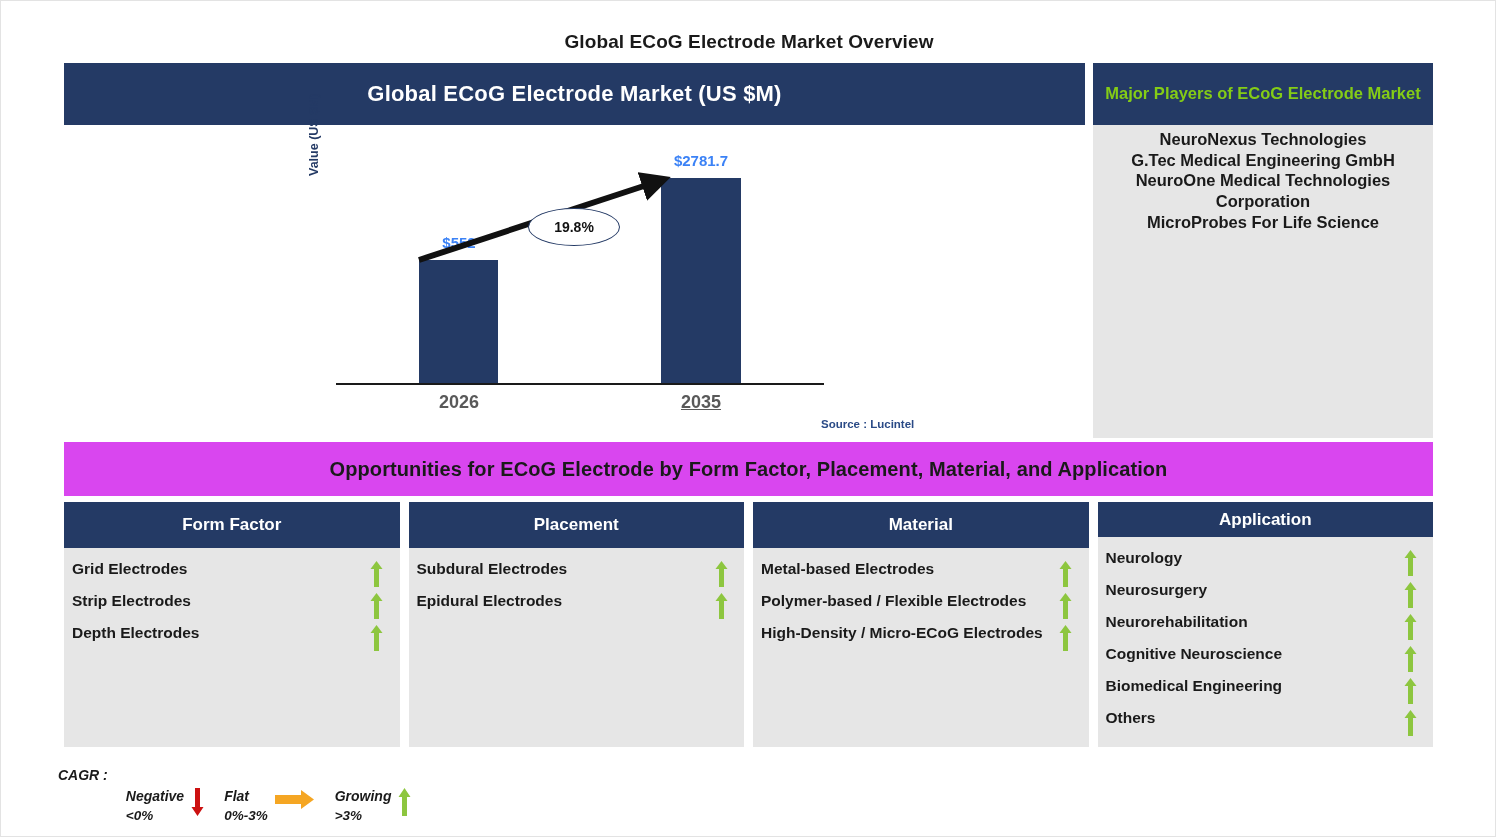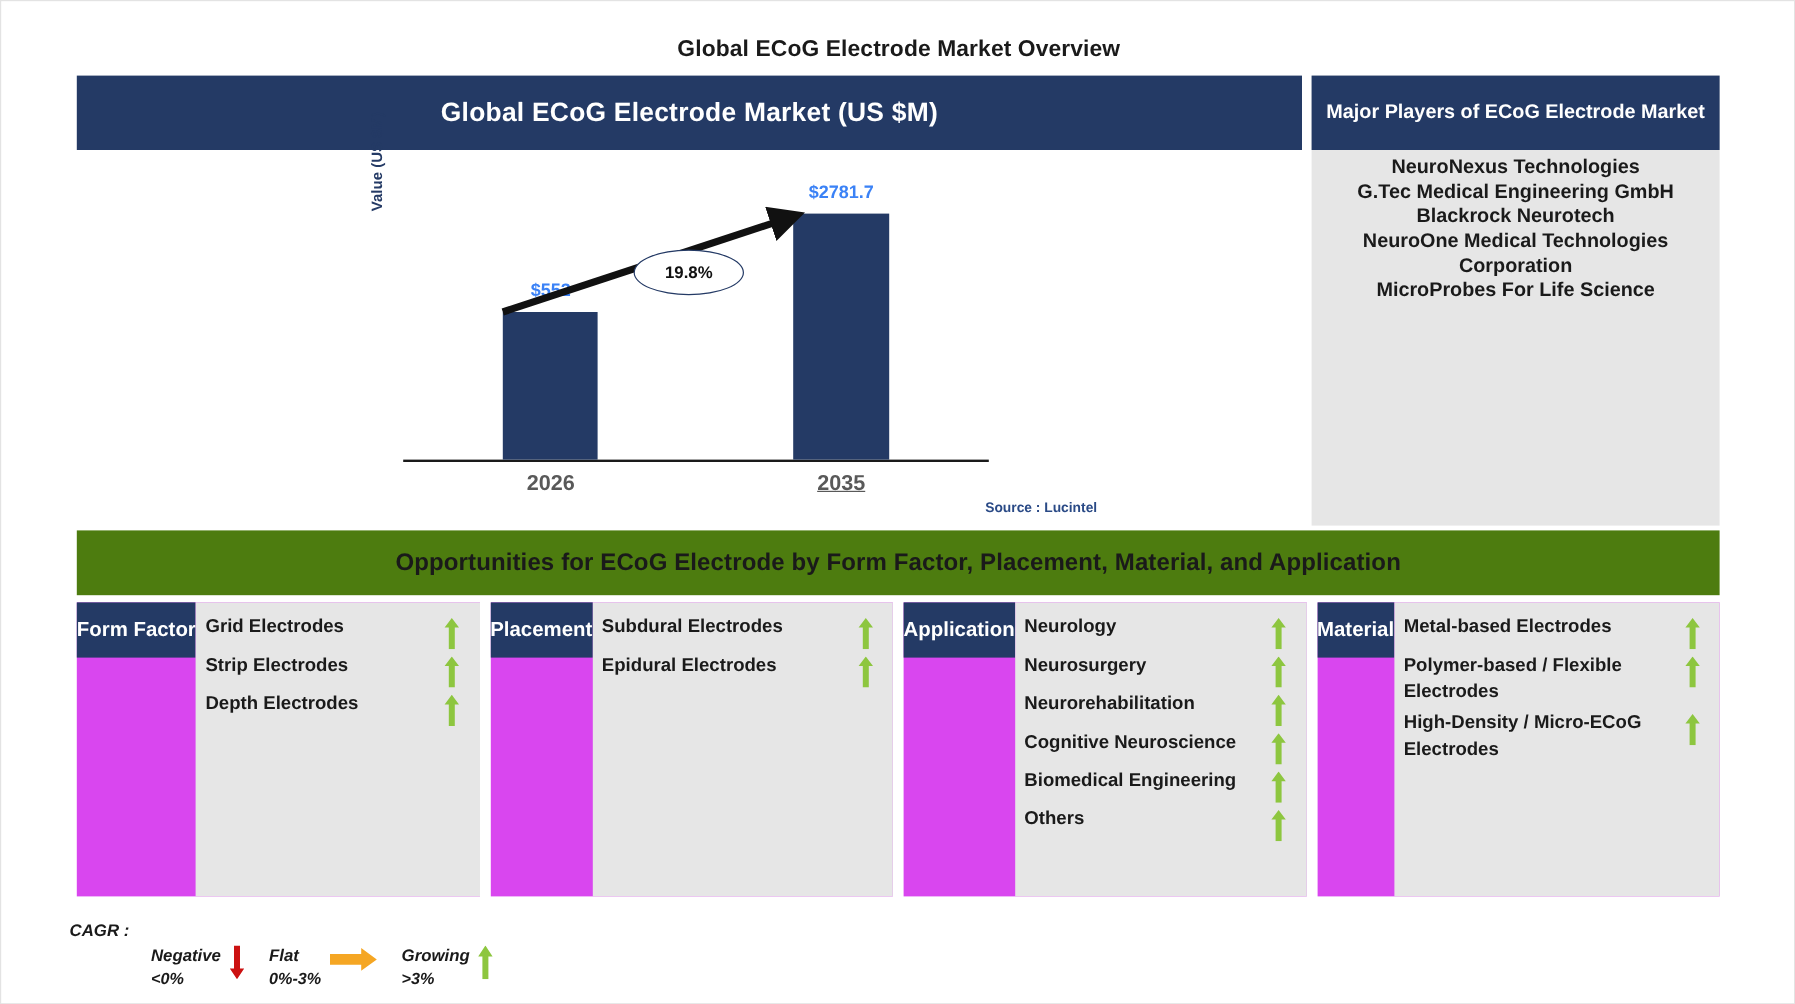--- a/index.html
+++ b/index.html
@@ -63,45 +63,45 @@
   }
   .source-note{
     position:absolute;left:820px;top:417px;
     font-size:11.5px;font-weight:bold;color:#2a4a86;
     white-space:nowrap;
   }
 
   
   .players-panel{position:absolute;left:1092px;top:62px;width:340px;height:375px;background:#e6e6e6;}
   .players-header{
-    width:100%;height:62px;background:#243a65;color:#ffffff;
+    width:100%;height:62px;background:#243a65;color:#84cc16;
     display:flex;align-items:center;justify-content:center;text-align:center;
     font-size:16.5px;font-weight:bold;line-height:1.3;padding:0 10px;
     box-sizing:border-box;
   }
   .players-list{
     height:313px;display:flex;flex-direction:column;
     justify-content:flex-start;align-items:center;padding:4px 6px 10px;
     box-sizing:border-box;
   }
   .player-item{
     width:100%;text-align:center;
     font-size:16.5px;font-weight:bold;color:#1a1a1a;line-height:1.25;
   }
 
   
   .opp-band{
-    position:absolute;left:63px;top:441px;width:1369px;height:54px;background:#4d7c0f;
+    position:absolute;left:63px;top:441px;width:1369px;height:54px;background:#d946ef;
     display:flex;align-items:center;justify-content:center;
     font-size:20px;font-weight:bold;color:#1a1a1a;letter-spacing:.1px;
   }
 
   
   .cols{position:absolute;left:63px;top:501px;width:1369px;height:245px;display:flex;gap:9px;}
-  .col{flex:1;display:flex;flex-direction:row;background:#d946ef;}
+  .col{flex:1;display:flex;flex-direction:column;background:#4c1d95;border-radius:21px;}
   .col-header{
     height:46px;background:#243a65;color:#ffffff;
     display:flex;align-items:center;justify-content:center;
     font-size:17px;font-weight:bold;
   }
   .col-list{flex:1;background:#e6e6e6;padding:10px 8px 8px 6px;box-sizing:border-box;}
   .col-item{
     display:flex;align-items:flex-start;justify-content:space-between;
     margin-bottom:3px;
   }
@@ -163,21 +163,20 @@
     <span>19.8%</span>
   </div>
 
   <div class="source-note">Source : Lucintel</div>
 
   <div class="players-panel">
     <div class="players-header">Major Players of ECoG Electrode Market</div>
     <div class="players-list">
       <div class="player-item">NeuroNexus Technologies</div>
       <div class="player-item">G.Tec Medical Engineering GmbH</div>
-      <div class="player-item">Blackrock Neurotech</div>
       <div class="player-item">NeuroOne Medical Technologies Corporation</div>
       <div class="player-item">MicroProbes For Life Science</div>
     </div>
   </div>
 
   <div class="opp-band">Opportunities for ECoG Electrode by Form Factor, Placement, Material, and Application</div>
 
   <div class="cols">
 
     <div class="col">
@@ -226,20 +225,50 @@
           <span class="arrow-cell">
             <svg class="arr" width="13" height="26" viewBox="0 0 13 26">
                 <polygon points="6.5,0 12.5,8 9,8 9,26 4,26 4,8 0.5,8" fill="#8dc63f"></polygon>
               </svg>
           </span>
         </div>
       </div>
     </div>
 
     <div class="col">
+      <div class="col-header">Material</div>
+      <div class="col-list">
+        <div class="col-item">
+          <span class="col-item-text">Metal-based Electrodes</span>
+          <span class="arrow-cell">
+            <svg class="arr" width="13" height="26" viewBox="0 0 13 26">
+                <polygon points="6.5,0 12.5,8 9,8 9,26 4,26 4,8 0.5,8" fill="#8dc63f"></polygon>
+              </svg>
+          </span>
+        </div>
+        <div class="col-item">
+          <span class="col-item-text">Polymer-based / Flexible Electrodes</span>
+          <span class="arrow-cell">
+            <svg class="arr" width="13" height="26" viewBox="0 0 13 26">
+                <polygon points="6.5,0 12.5,8 9,8 9,26 4,26 4,8 0.5,8" fill="#8dc63f"></polygon>
+              </svg>
+          </span>
+        </div>
+        <div class="col-item">
+          <span class="col-item-text">High-Density / Micro-ECoG Electrodes</span>
+          <span class="arrow-cell">
+            <svg class="arr" width="13" height="26" viewBox="0 0 13 26">
+                <polygon points="6.5,0 12.5,8 9,8 9,26 4,26 4,8 0.5,8" fill="#8dc63f"></polygon>
+              </svg>
+          </span>
+        </div>
+      </div>
+    </div>
+
+    <div class="col">
       <div class="col-header">Application</div>
       <div class="col-list">
         <div class="col-item">
           <span class="col-item-text">Neurology</span>
           <span class="arrow-cell">
             <svg class="arr" width="13" height="26" viewBox="0 0 13 26">
                 <polygon points="6.5,0 12.5,8 9,8 9,26 4,26 4,8 0.5,8" fill="#8dc63f"></polygon>
               </svg>
           </span>
         </div>
@@ -270,50 +299,20 @@
         <div class="col-item">
           <span class="col-item-text">Biomedical Engineering</span>
           <span class="arrow-cell">
             <svg class="arr" width="13" height="26" viewBox="0 0 13 26">
                 <polygon points="6.5,0 12.5,8 9,8 9,26 4,26 4,8 0.5,8" fill="#8dc63f"></polygon>
               </svg>
           </span>
         </div>
         <div class="col-item">
           <span class="col-item-text">Others</span>
-          <span class="arrow-cell">
-            <svg class="arr" width="13" height="26" viewBox="0 0 13 26">
-                <polygon points="6.5,0 12.5,8 9,8 9,26 4,26 4,8 0.5,8" fill="#8dc63f"></polygon>
-              </svg>
-          </span>
-        </div>
-      </div>
-    </div>
-
-    <div class="col">
-      <div class="col-header">Material</div>
-      <div class="col-list">
-        <div class="col-item">
-          <span class="col-item-text">Metal-based Electrodes</span>
-          <span class="arrow-cell">
-            <svg class="arr" width="13" height="26" viewBox="0 0 13 26">
-                <polygon points="6.5,0 12.5,8 9,8 9,26 4,26 4,8 0.5,8" fill="#8dc63f"></polygon>
-              </svg>
-          </span>
-        </div>
-        <div class="col-item">
-          <span class="col-item-text">Polymer-based / Flexible Electrodes</span>
-          <span class="arrow-cell">
-            <svg class="arr" width="13" height="26" viewBox="0 0 13 26">
-                <polygon points="6.5,0 12.5,8 9,8 9,26 4,26 4,8 0.5,8" fill="#8dc63f"></polygon>
-              </svg>
-          </span>
-        </div>
-        <div class="col-item">
-          <span class="col-item-text">High-Density / Micro-ECoG Electrodes</span>
           <span class="arrow-cell">
             <svg class="arr" width="13" height="26" viewBox="0 0 13 26">
                 <polygon points="6.5,0 12.5,8 9,8 9,26 4,26 4,8 0.5,8" fill="#8dc63f"></polygon>
               </svg>
           </span>
         </div>
       </div>
     </div>
 
   </div>

